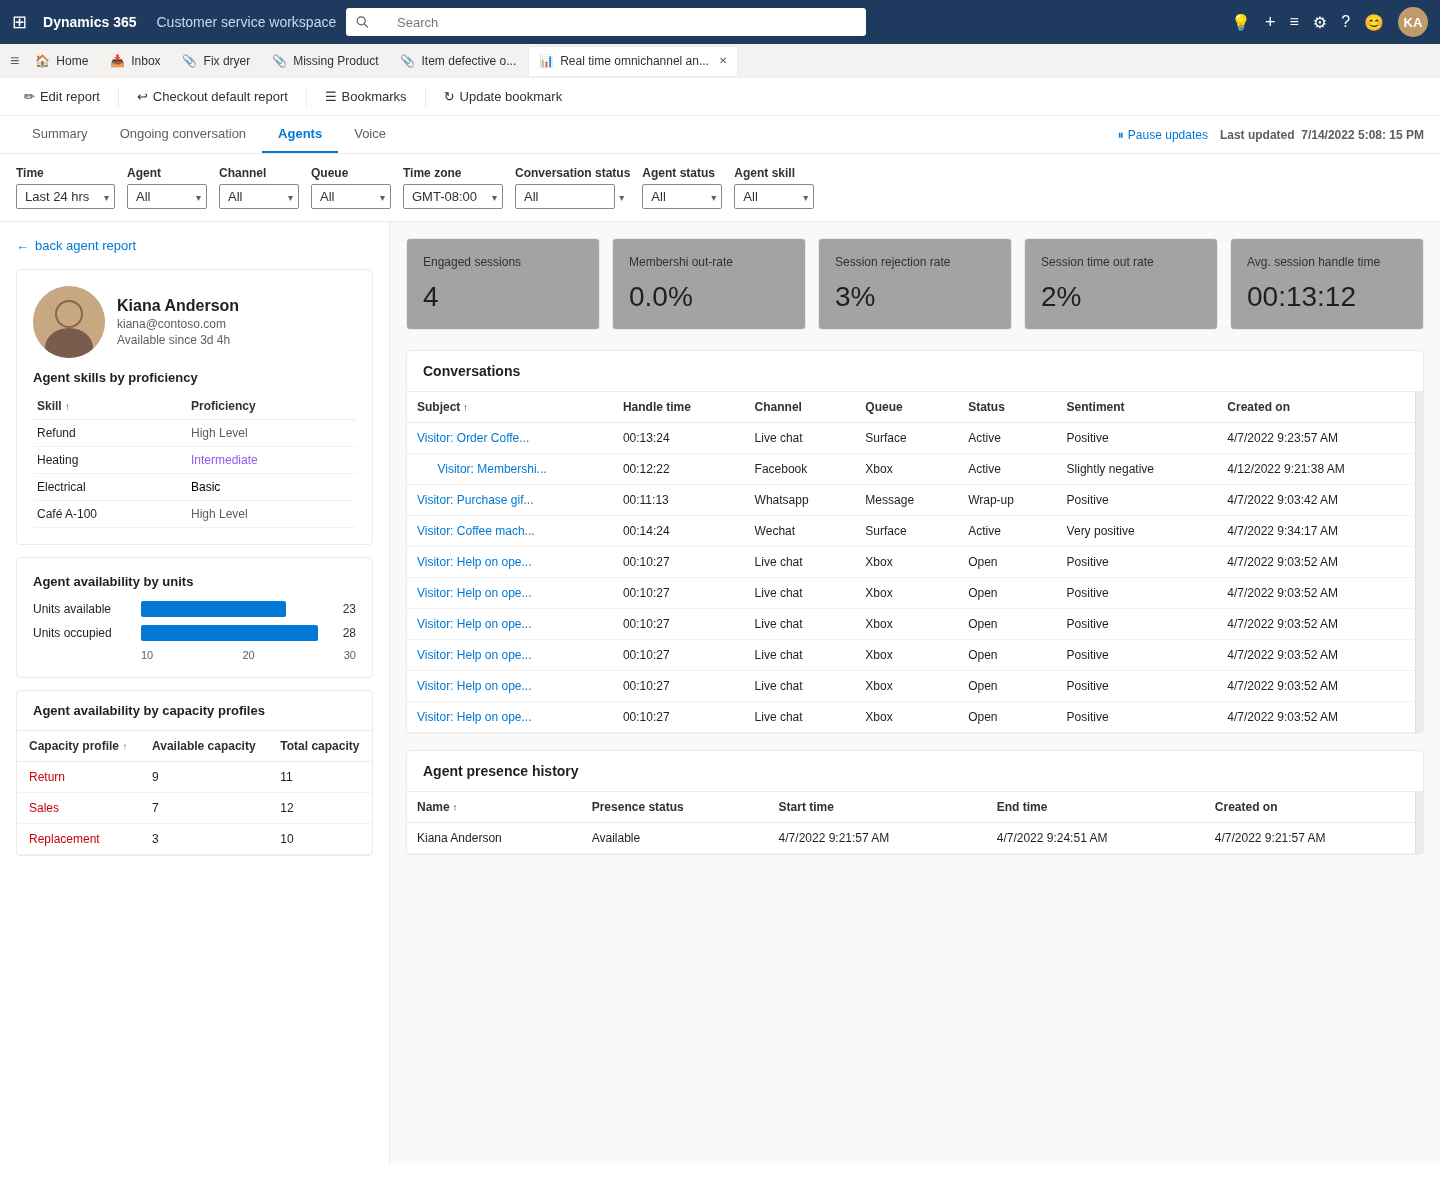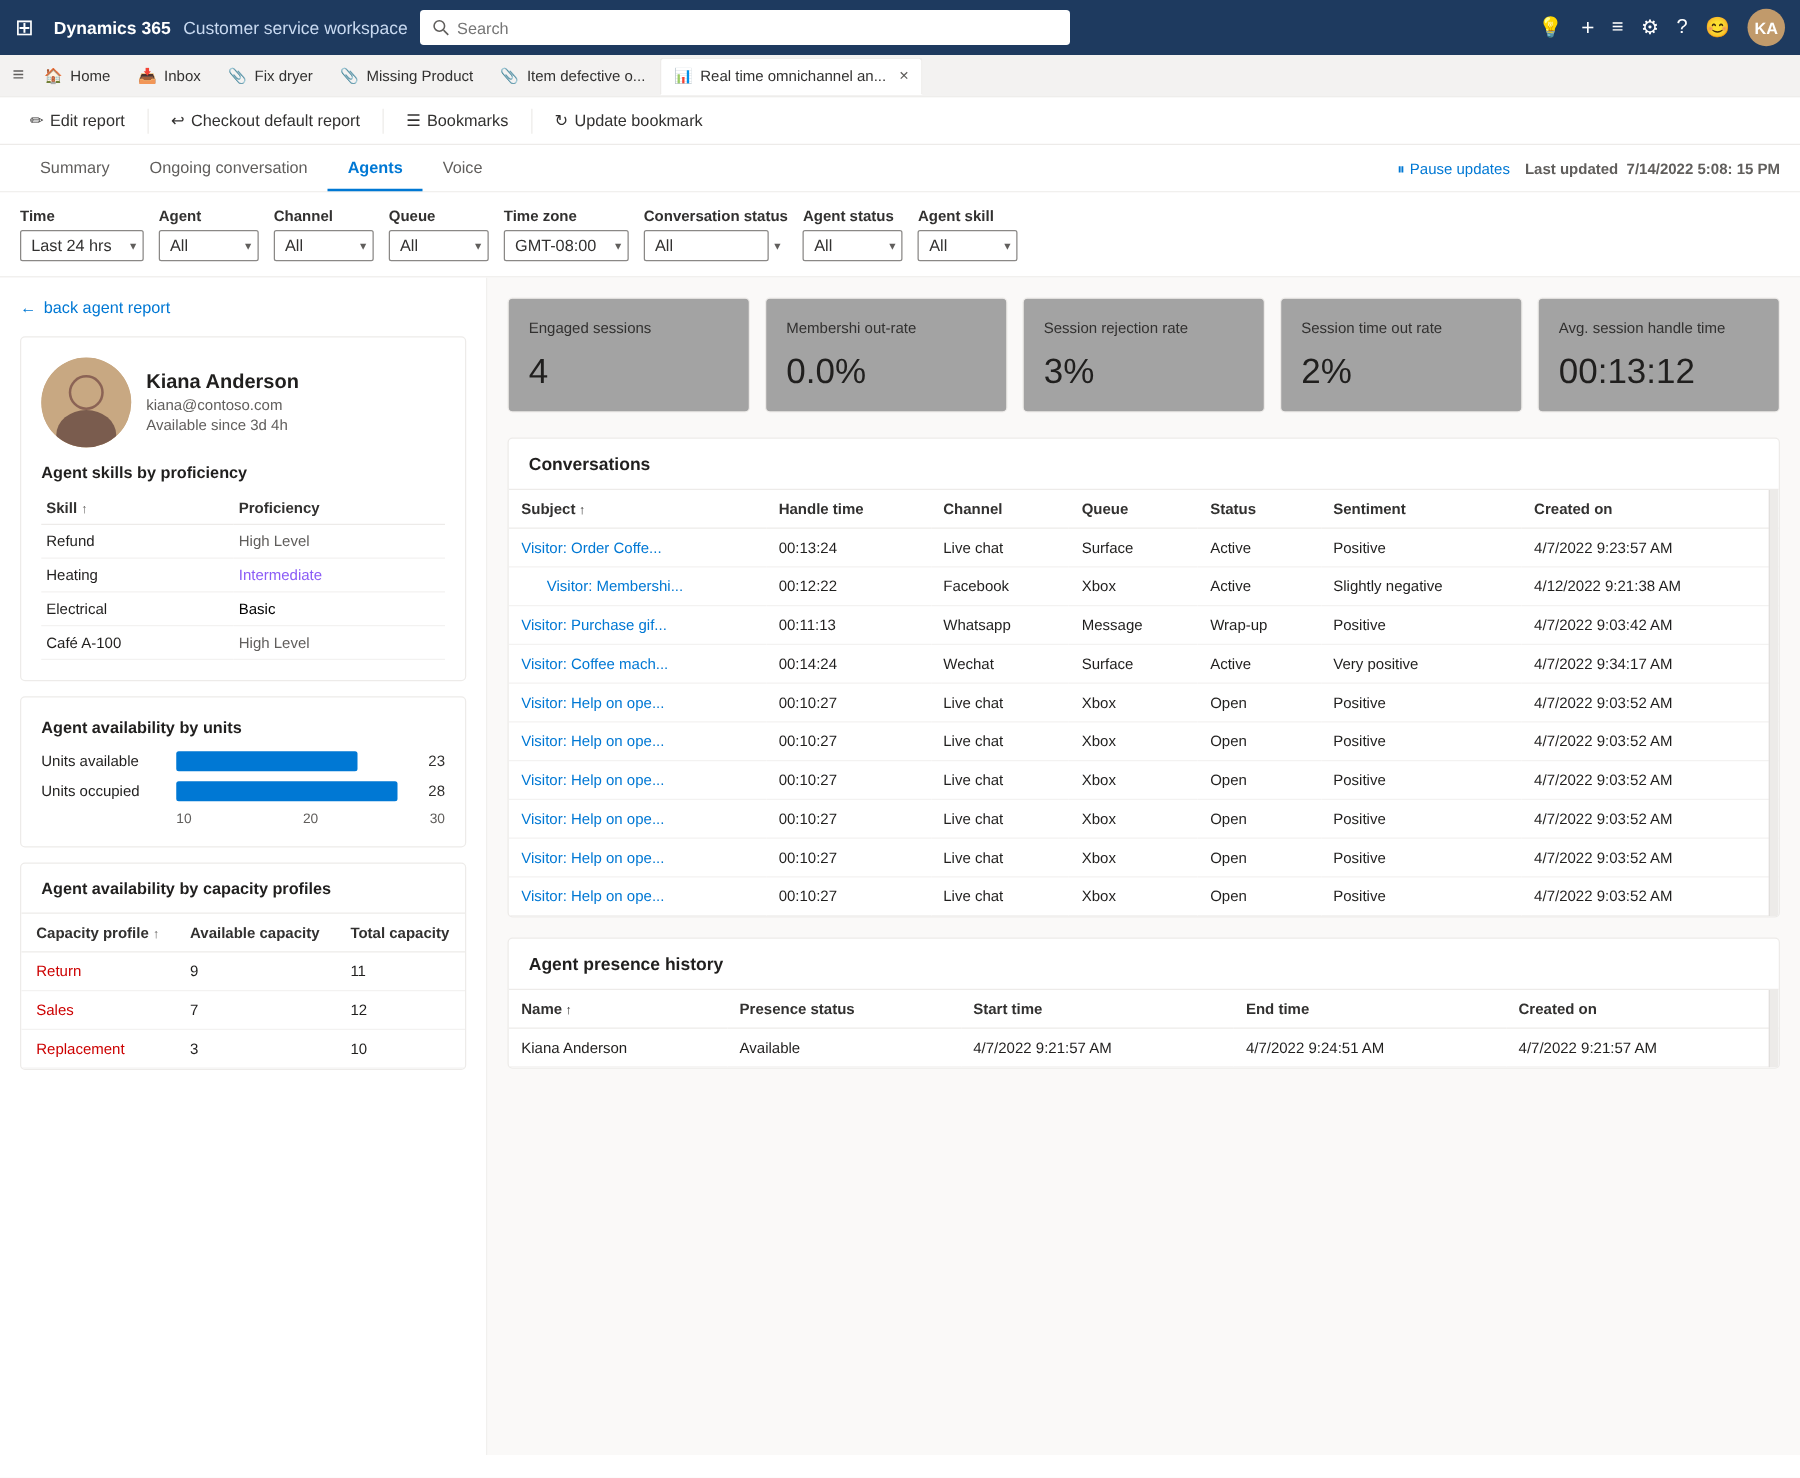--- a/index.html
+++ b/index.html
@@ -1,24 +1,24 @@
 <!DOCTYPE html>
 <html><head>
   <meta charset="utf-8">
   <style>
     * { box-sizing: border-box; margin: 0; padding: 0; }
     body { font-family: 'Segoe UI', sans-serif; font-size: 13px; color: #201f1e; background: #fff; overflow-x: hidden; }
     
     
     .top-nav { display: flex; align-items: center; background: #1e3a5f; height: 44px; padding: 0 12px; gap: 10px; }
     .nav-waffle { color: #fff; font-size: 18px; cursor: pointer; margin-right: 6px; }
-    .nav-brand { color: #fff; font-size: 14px; font-weight: 600; }
+    .nav-brand { color: #fff; font-size: 14px; font-weight: 600; margin-right: 10px; }
     .nav-app-name { color: #c8d9f0; font-size: 14px; }
     .nav-search { flex: 1; max-width: 520px; display: flex; align-items: center; background: #fff; border-radius: 3px; padding: 0 10px; height: 28px; gap: 6px; }
-    .nav-search input { border: none; outline: none; font-size: 13px; width: 100%; }
+    .nav-search input { border: none; outline: none; font-size: 13px; width: 100%; margin-left: 22px; }
     .nav-icons { display: flex; align-items: center; gap: 14px; margin-left: auto; color: #fff; font-size: 16px; }
     .nav-avatar { width: 30px; height: 30px; border-radius: 50%; background: #c19a6b; display: flex; align-items: center; justify-content: center; color: #fff; font-size: 13px; font-weight: 600; }
 
     
     .tab-bar { display: flex; align-items: center; background: #f3f2f1; border-bottom: 1px solid #edebe9; height: 34px; padding: 0 6px; gap: 2px; }
     .tab-item { display: flex; align-items: center; padding: 0 10px; height: 30px; border-radius: 3px 3px 0 0; font-size: 12px; cursor: pointer; gap: 6px; color: #323130; white-space: nowrap; }
     .tab-item.active { background: #fff; border: 1px solid #edebe9; border-bottom: 1px solid #fff; }
     .tab-close { color: #605e5c; font-size: 10px; margin-left: 4px; }
     .tab-bar-hamburger { font-size: 16px; color: #605e5c; cursor: pointer; padding: 4px; }
 

